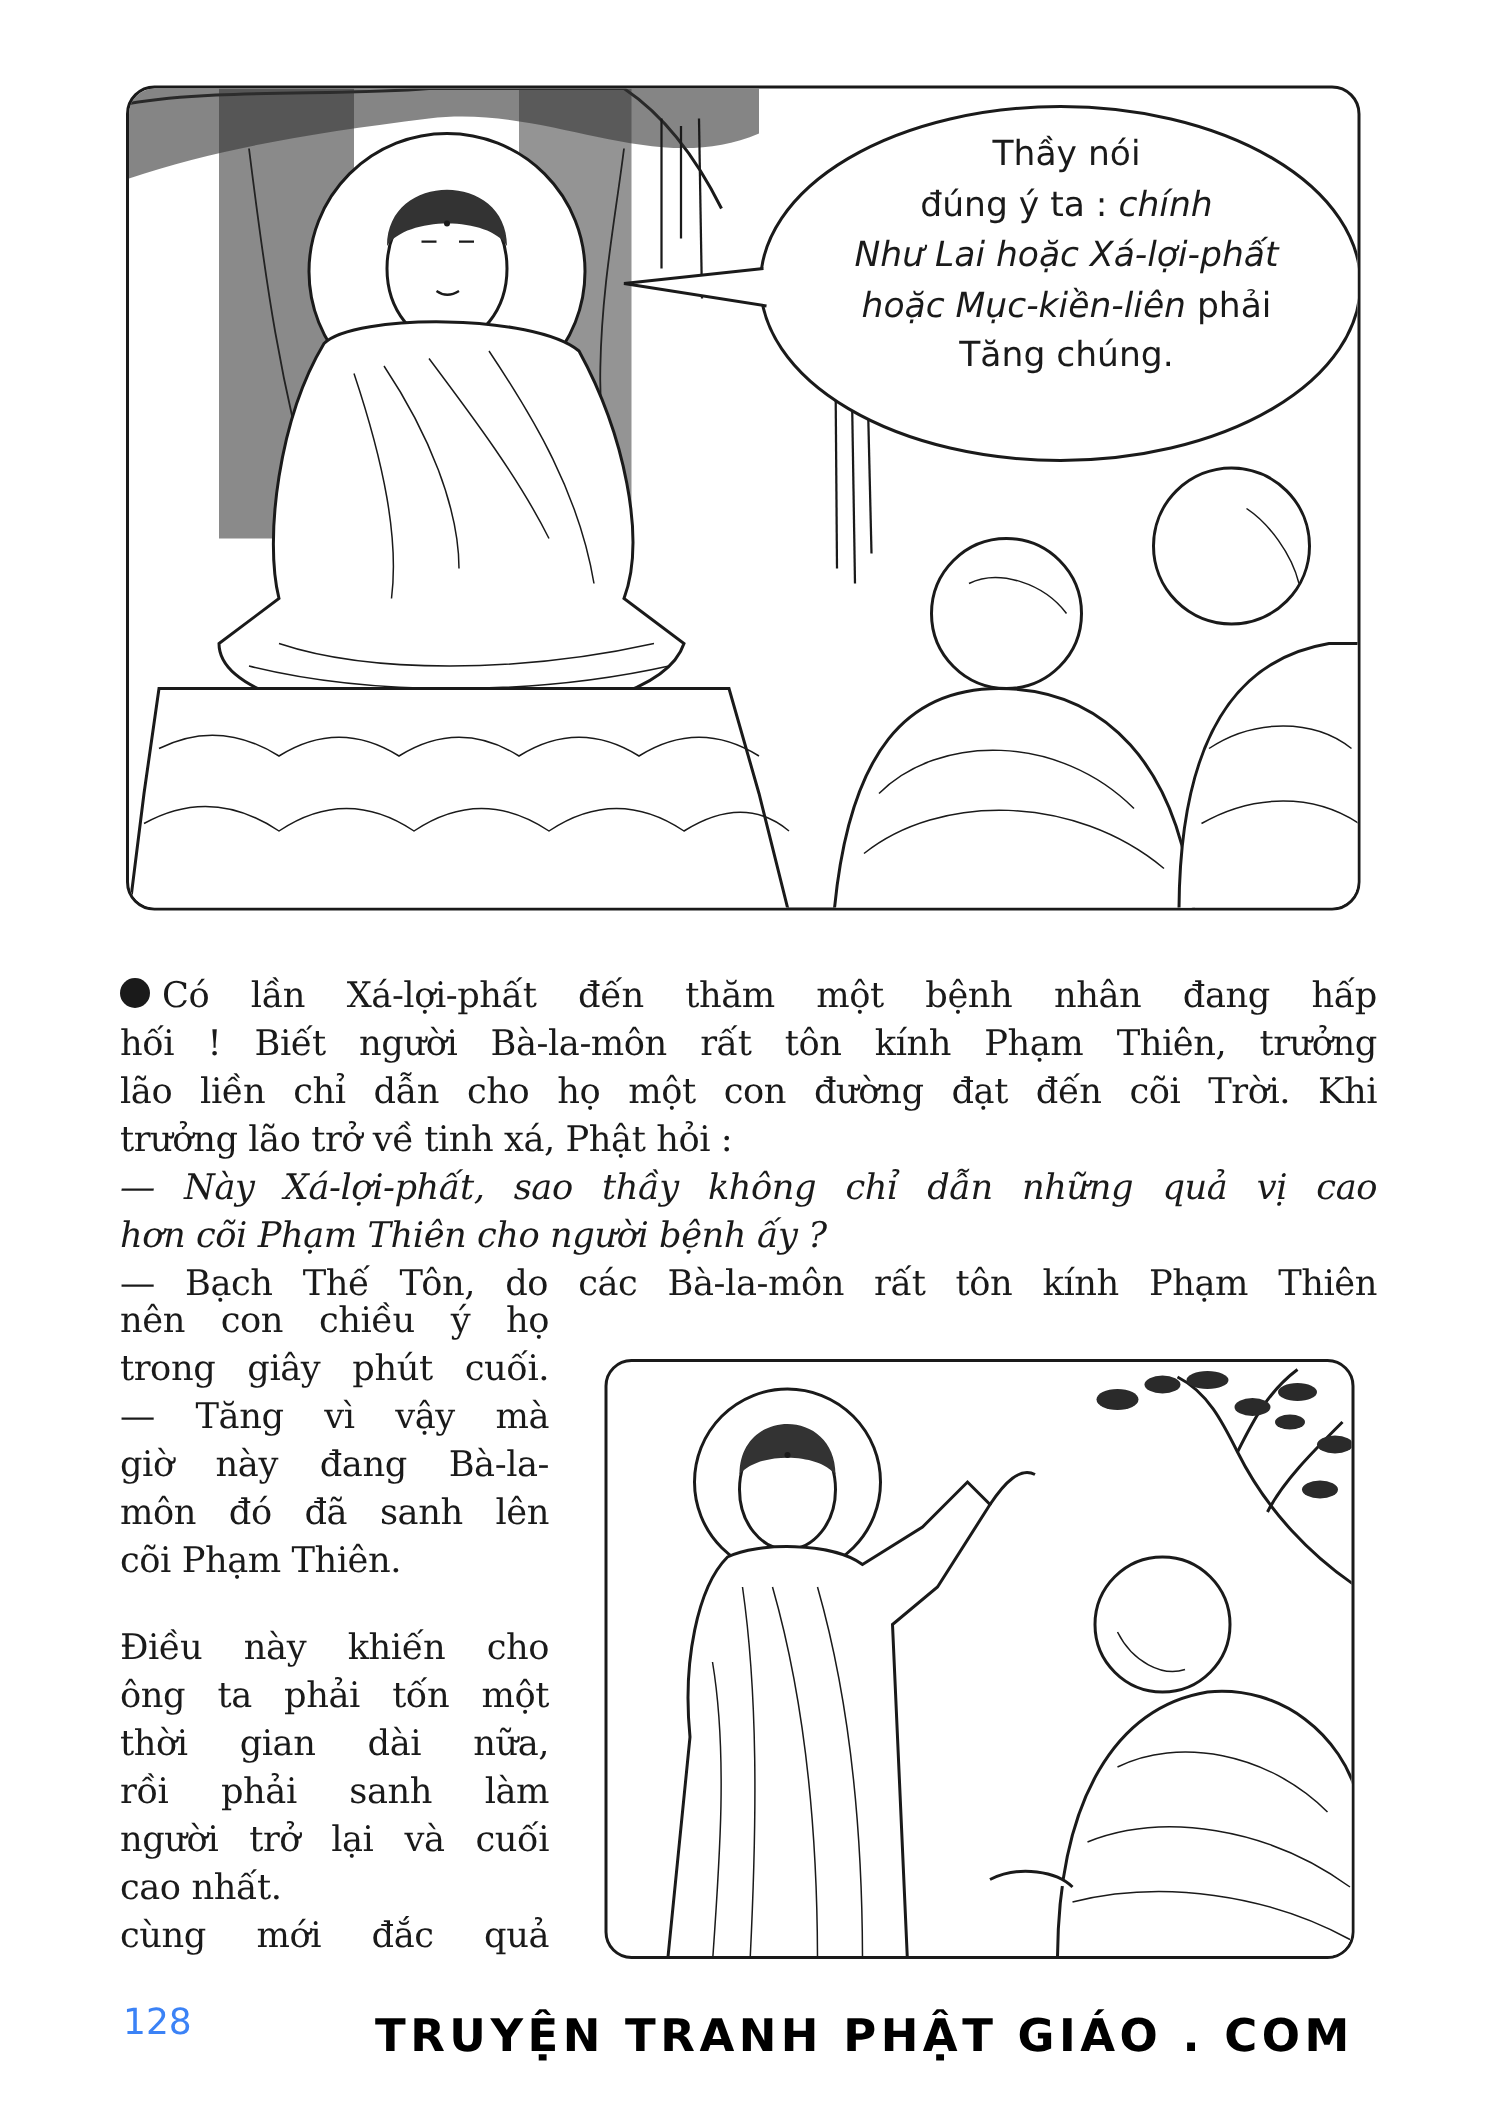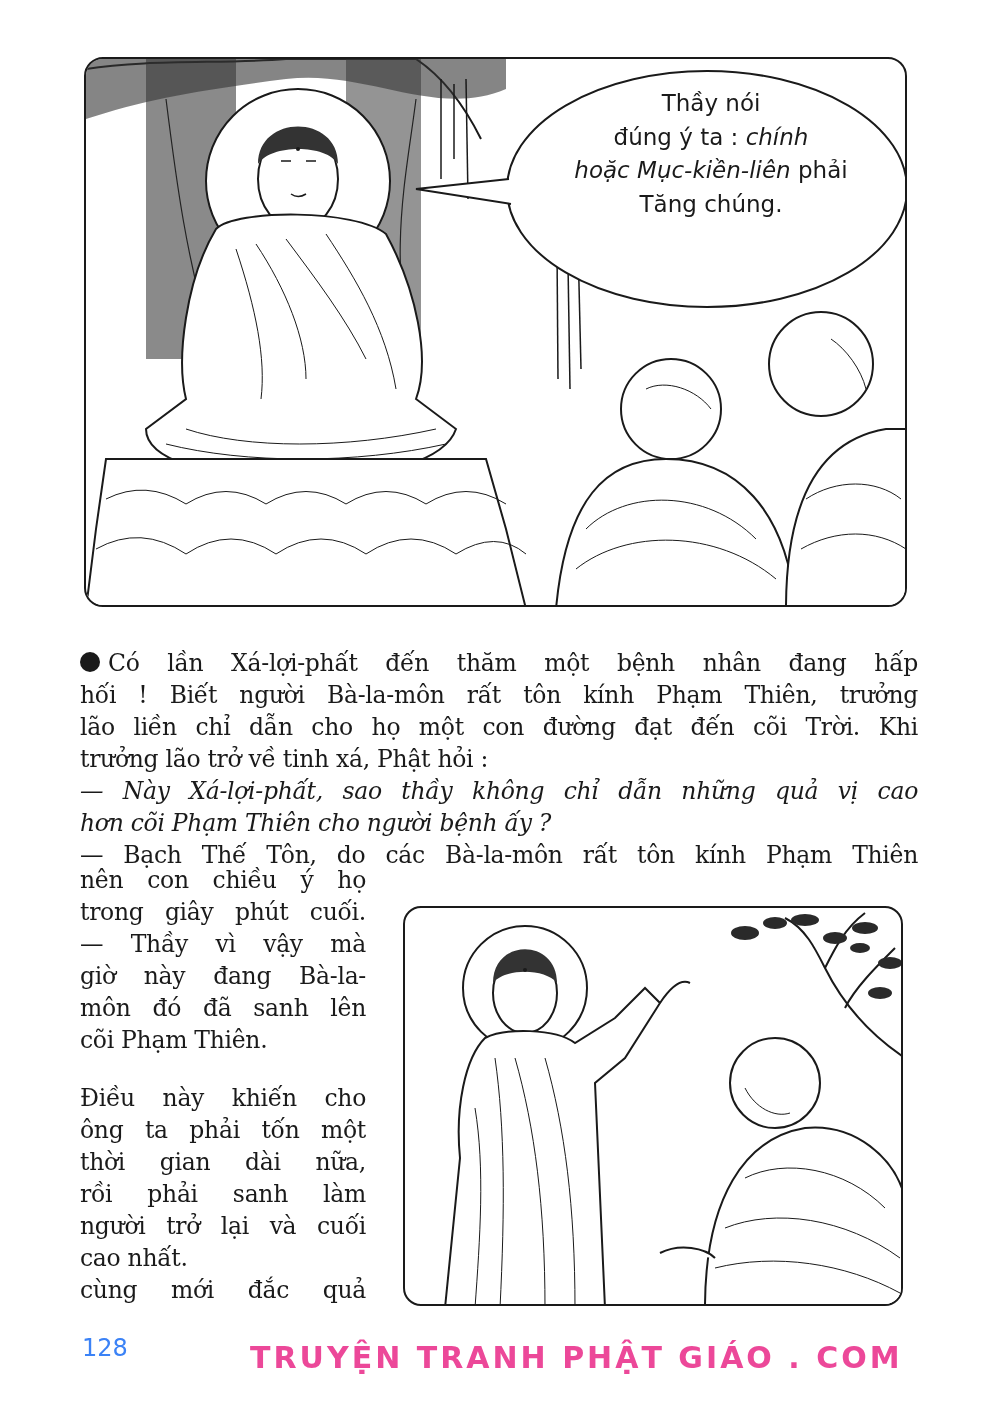--- a/index.html
+++ b/index.html
@@ -30,21 +30,21 @@
   #prose-side { left:80px; top:864px; width:286px; }
   #prose-side .line { display:block; text-align-last:justify; white-space:nowrap; }
   #prose-side .line.last { text-align-last:left; }
   #prose-side2 { left:80px; top:1082px; width:286px; }
   #prose-side2 .line { display:block; text-align-last:justify; white-space:nowrap; }
   #prose-side2 .line.last { text-align-last:left; }
 
   #page-number { position:absolute; left:82px; top:1334px; font-family:"DejaVu Sans", sans-serif; font-size:24px; color:#3b82f6; }
   #watermark {
     position:absolute; left:250px; top:1340px; font-family:"DejaVu Sans", sans-serif; font-size:30px;
-    color:#ec4899; letter-spacing:3px; font-weight:bold;
+    color:#000000; letter-spacing:3px; font-weight:bold;
   }
 </style>
 </head>
 <body>
 
 <div class="panel" id="panel1">
   <svg width="823" height="550" viewBox="0 0 823 550">
 
     <g stroke="#1a1a1a" stroke-width="1.2" fill="none">
       <path d="M0,10 C60,0 140,5 200,0 L330,0 C360,20 380,50 395,80" stroke-width="2"></path>
@@ -102,39 +102,40 @@
     <path d="M745,280 C760,290 775,310 780,330" stroke="#1a1a1a" stroke-width="1" fill="none"></path>
     <path d="M700,550 C700,430 740,380 800,370 L823,370 L823,550 Z" fill="#fff" stroke="#1a1a1a" stroke-width="2"></path>
     <g stroke="#1a1a1a" stroke-width="1" fill="none">
       <path d="M720,440 C750,420 790,420 815,440"></path>
       <path d="M715,490 C750,470 790,470 820,490"></path>
     </g>
   </svg>
   <div class="bubble-text">
     <div><span>Thầy nói</span></div>
     <div><span>đúng ý ta : </span><i>chính</i></div>
+    <div><i>Như Lai hoặc Xá-lợi-phất</i></div>
     <div><i>hoặc Mục-kiền-liên</i><span> phải</span></div>
     <div><span>Tăng chúng.</span></div>
   </div>
 </div>
 
 <div class="prose" id="prose-main">
   <span class="line"><span class="bullet"></span><span>Có lần Xá-lợi-phất đến thăm một bệnh nhân đang hấp</span></span>
   <span class="line">hối ! Biết người Bà-la-môn rất tôn kính Phạm Thiên, trưởng</span>
   <span class="line">lão liền chỉ dẫn cho họ một con đường đạt đến cõi Trời. Khi</span>
   <span class="line last">trưởng lão trở về tinh xá, Phật hỏi :</span>
   <span class="line it">— Này Xá-lợi-phất, sao thầy không chỉ dẫn những quả vị cao</span>
   <span class="line last it">hơn cõi Phạm Thiên cho người bệnh ấy ?</span>
   <span class="line">— Bạch Thế Tôn, do các Bà-la-môn rất tôn kính Phạm Thiên</span>
 </div>
 
 <div class="prose" id="prose-side">
   <span class="line">nên con chiều ý họ</span>
   <span class="line">trong giây phút cuối.</span>
-  <span class="line">— Thầy vì vậy mà</span>
+  <span class="line">— Tăng vì vậy mà</span>
   <span class="line">giờ này đang Bà-la-</span>
   <span class="line">môn đó đã sanh lên</span>
   <span class="line last">cõi Phạm Thiên.</span>
 </div>
 
 <div class="prose" id="prose-side2">
   <span class="line">Điều này khiến cho</span>
   <span class="line">ông ta phải tốn một</span>
   <span class="line">thời gian dài nữa,</span>
   <span class="line">rồi phải sanh làm</span>

